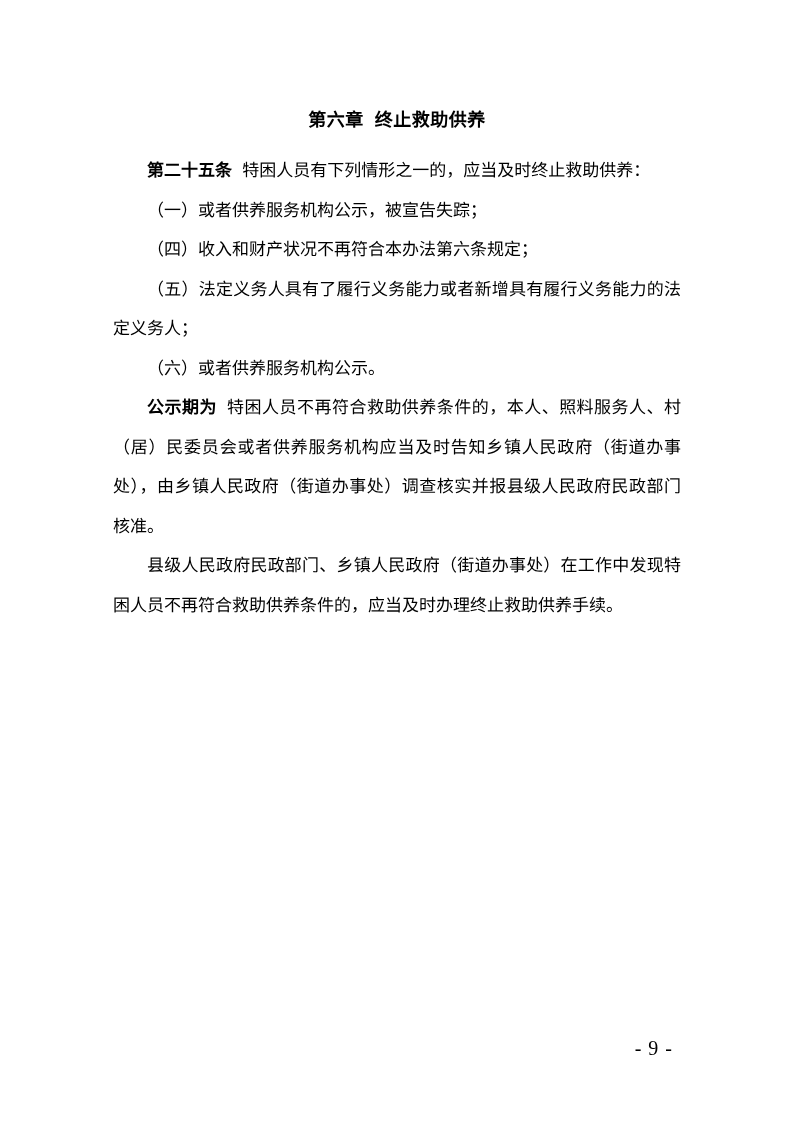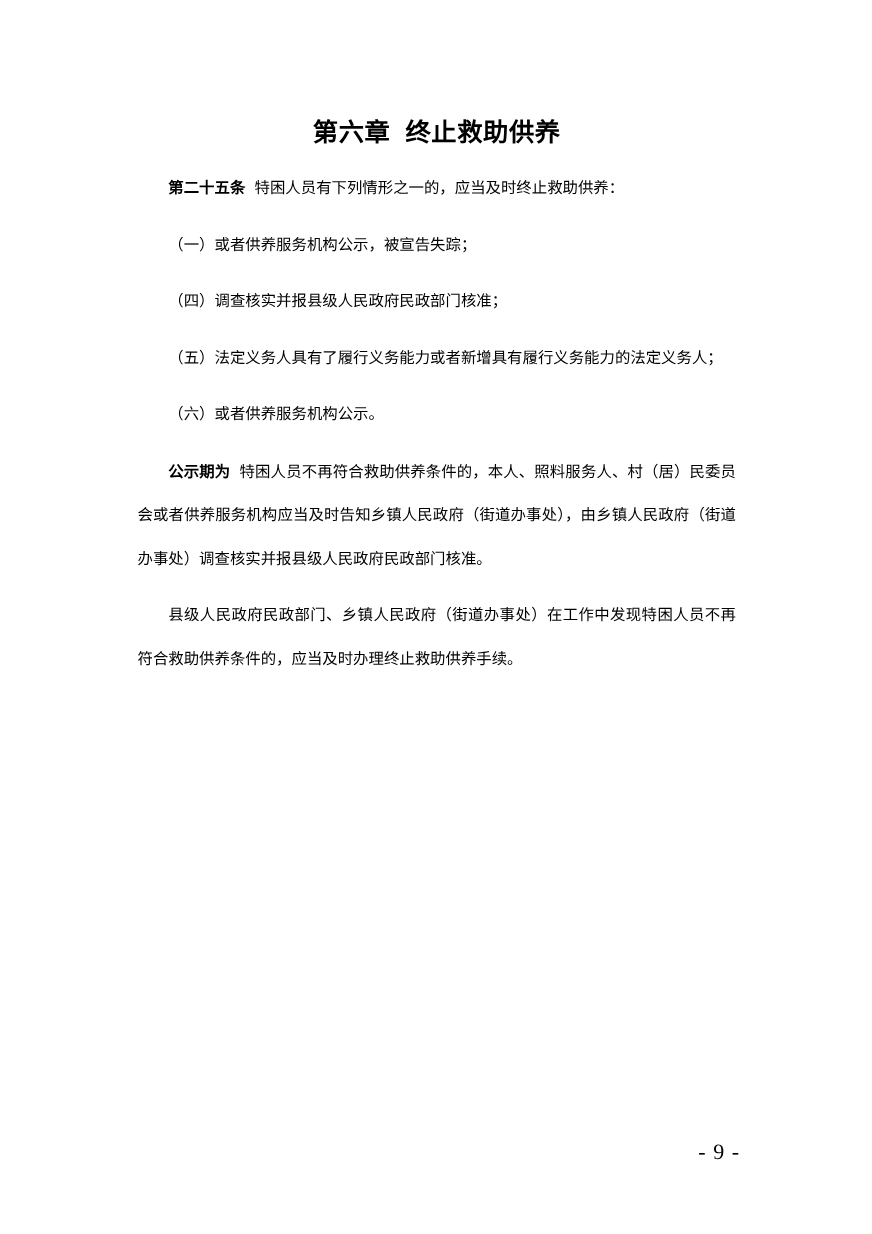--- a/index.html
+++ b/index.html
@@ -23,29 +23,29 @@
     left: 113px;
     top: 0;
     width: 568px;
   }
   .doc-title {
     margin: 0;
     padding-top: 104px;
     margin-bottom: 15px;
     font-family: "Liberation Sans", "DejaVu Sans", sans-serif;
     font-weight: 700;
-    font-size: 23px;
+    font-size: 18px;
     line-height: 32px;
     text-align: center;
     letter-spacing: 0.5px;
     white-space: pre;
   }
   .para {
-    margin: 12px;
-    font-size: 14px;
+    margin: 0;
+    font-size: 17px;
     line-height: 39.5px;
     text-align: justify;
     text-indent: 2em;
     letter-spacing: 0;
   }
   .art-num {
     font-family: "Liberation Sans", "DejaVu Sans", sans-serif;
     font-weight: 700;
     margin-right: 0.6em;
   }
@@ -66,21 +66,21 @@
   <div class="content">
 
     <h1 class="doc-title">第六章  终止救助供养</h1>
 
     <p class="para"><span class="art-num">第二十五条</span><span>特困人员有下列情形之一的，应当及时终止救助供养：</span></p>
 
     <p class="para"><span>（一）或者供养服务机构公示，被宣告失踪；</span></p>
 
 
 
-    <p class="para"><span>（四）调查核实并报县级人民政府民政部门核准；</span></p>
+    <p class="para"><span>（四）收入和财产状况不再符合本办法第六条规定；</span></p>
 
     <p class="para"><span>（五）法定义务人具有了履行义务能力或者新增具有履行义务能力的法定义务人；</span></p>
 
     <p class="para"><span>（六）或者供养服务机构公示。</span></p>
 
 
     <p class="para"><span class="art-num">公示期为</span><span>特困人员不再符合救助供养条件的，本人、照料服务人、村（居）民委员会或者供养服务机构应当及时告知乡镇人民政府（街道办事处），由乡镇人民政府（街道办事处）调查核实并报县级人民政府民政部门核准。</span></p>
 
     <p class="para"><span>县级人民政府民政部门、乡镇人民政府（街道办事处）在工作中发现特困人员不再符合救助供养条件的，应当及时办理终止救助供养手续。</span></p>
 

